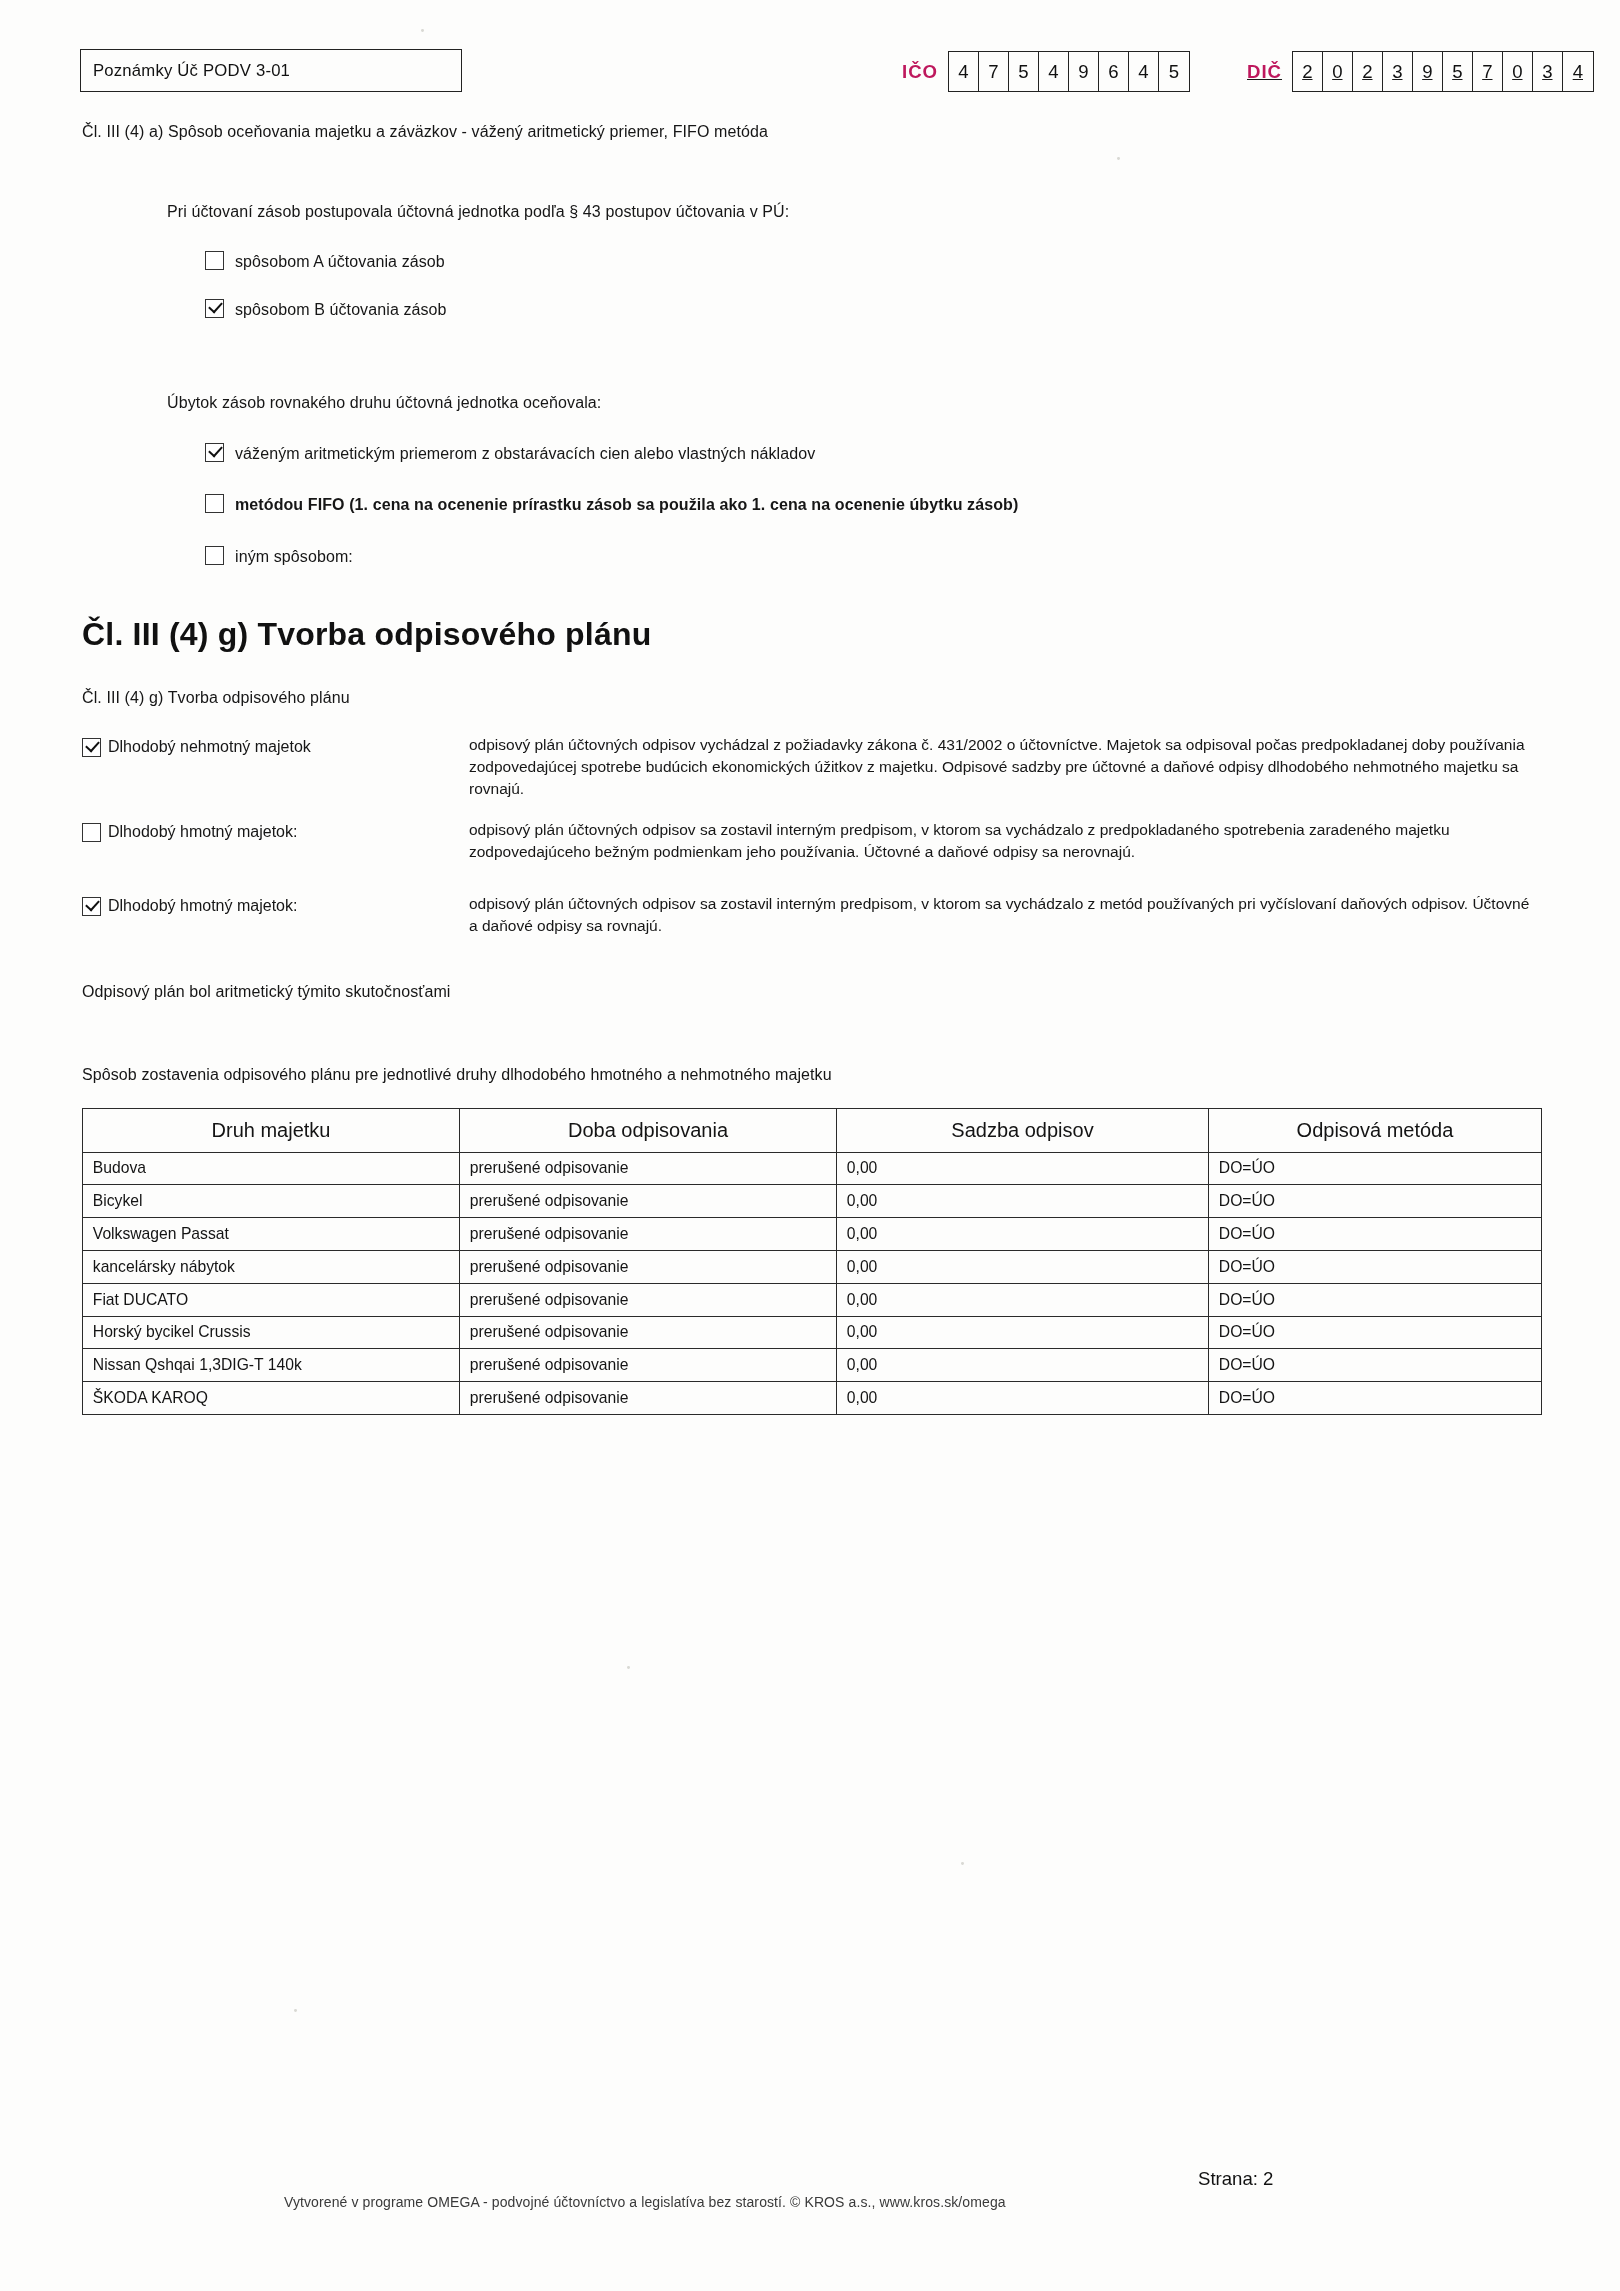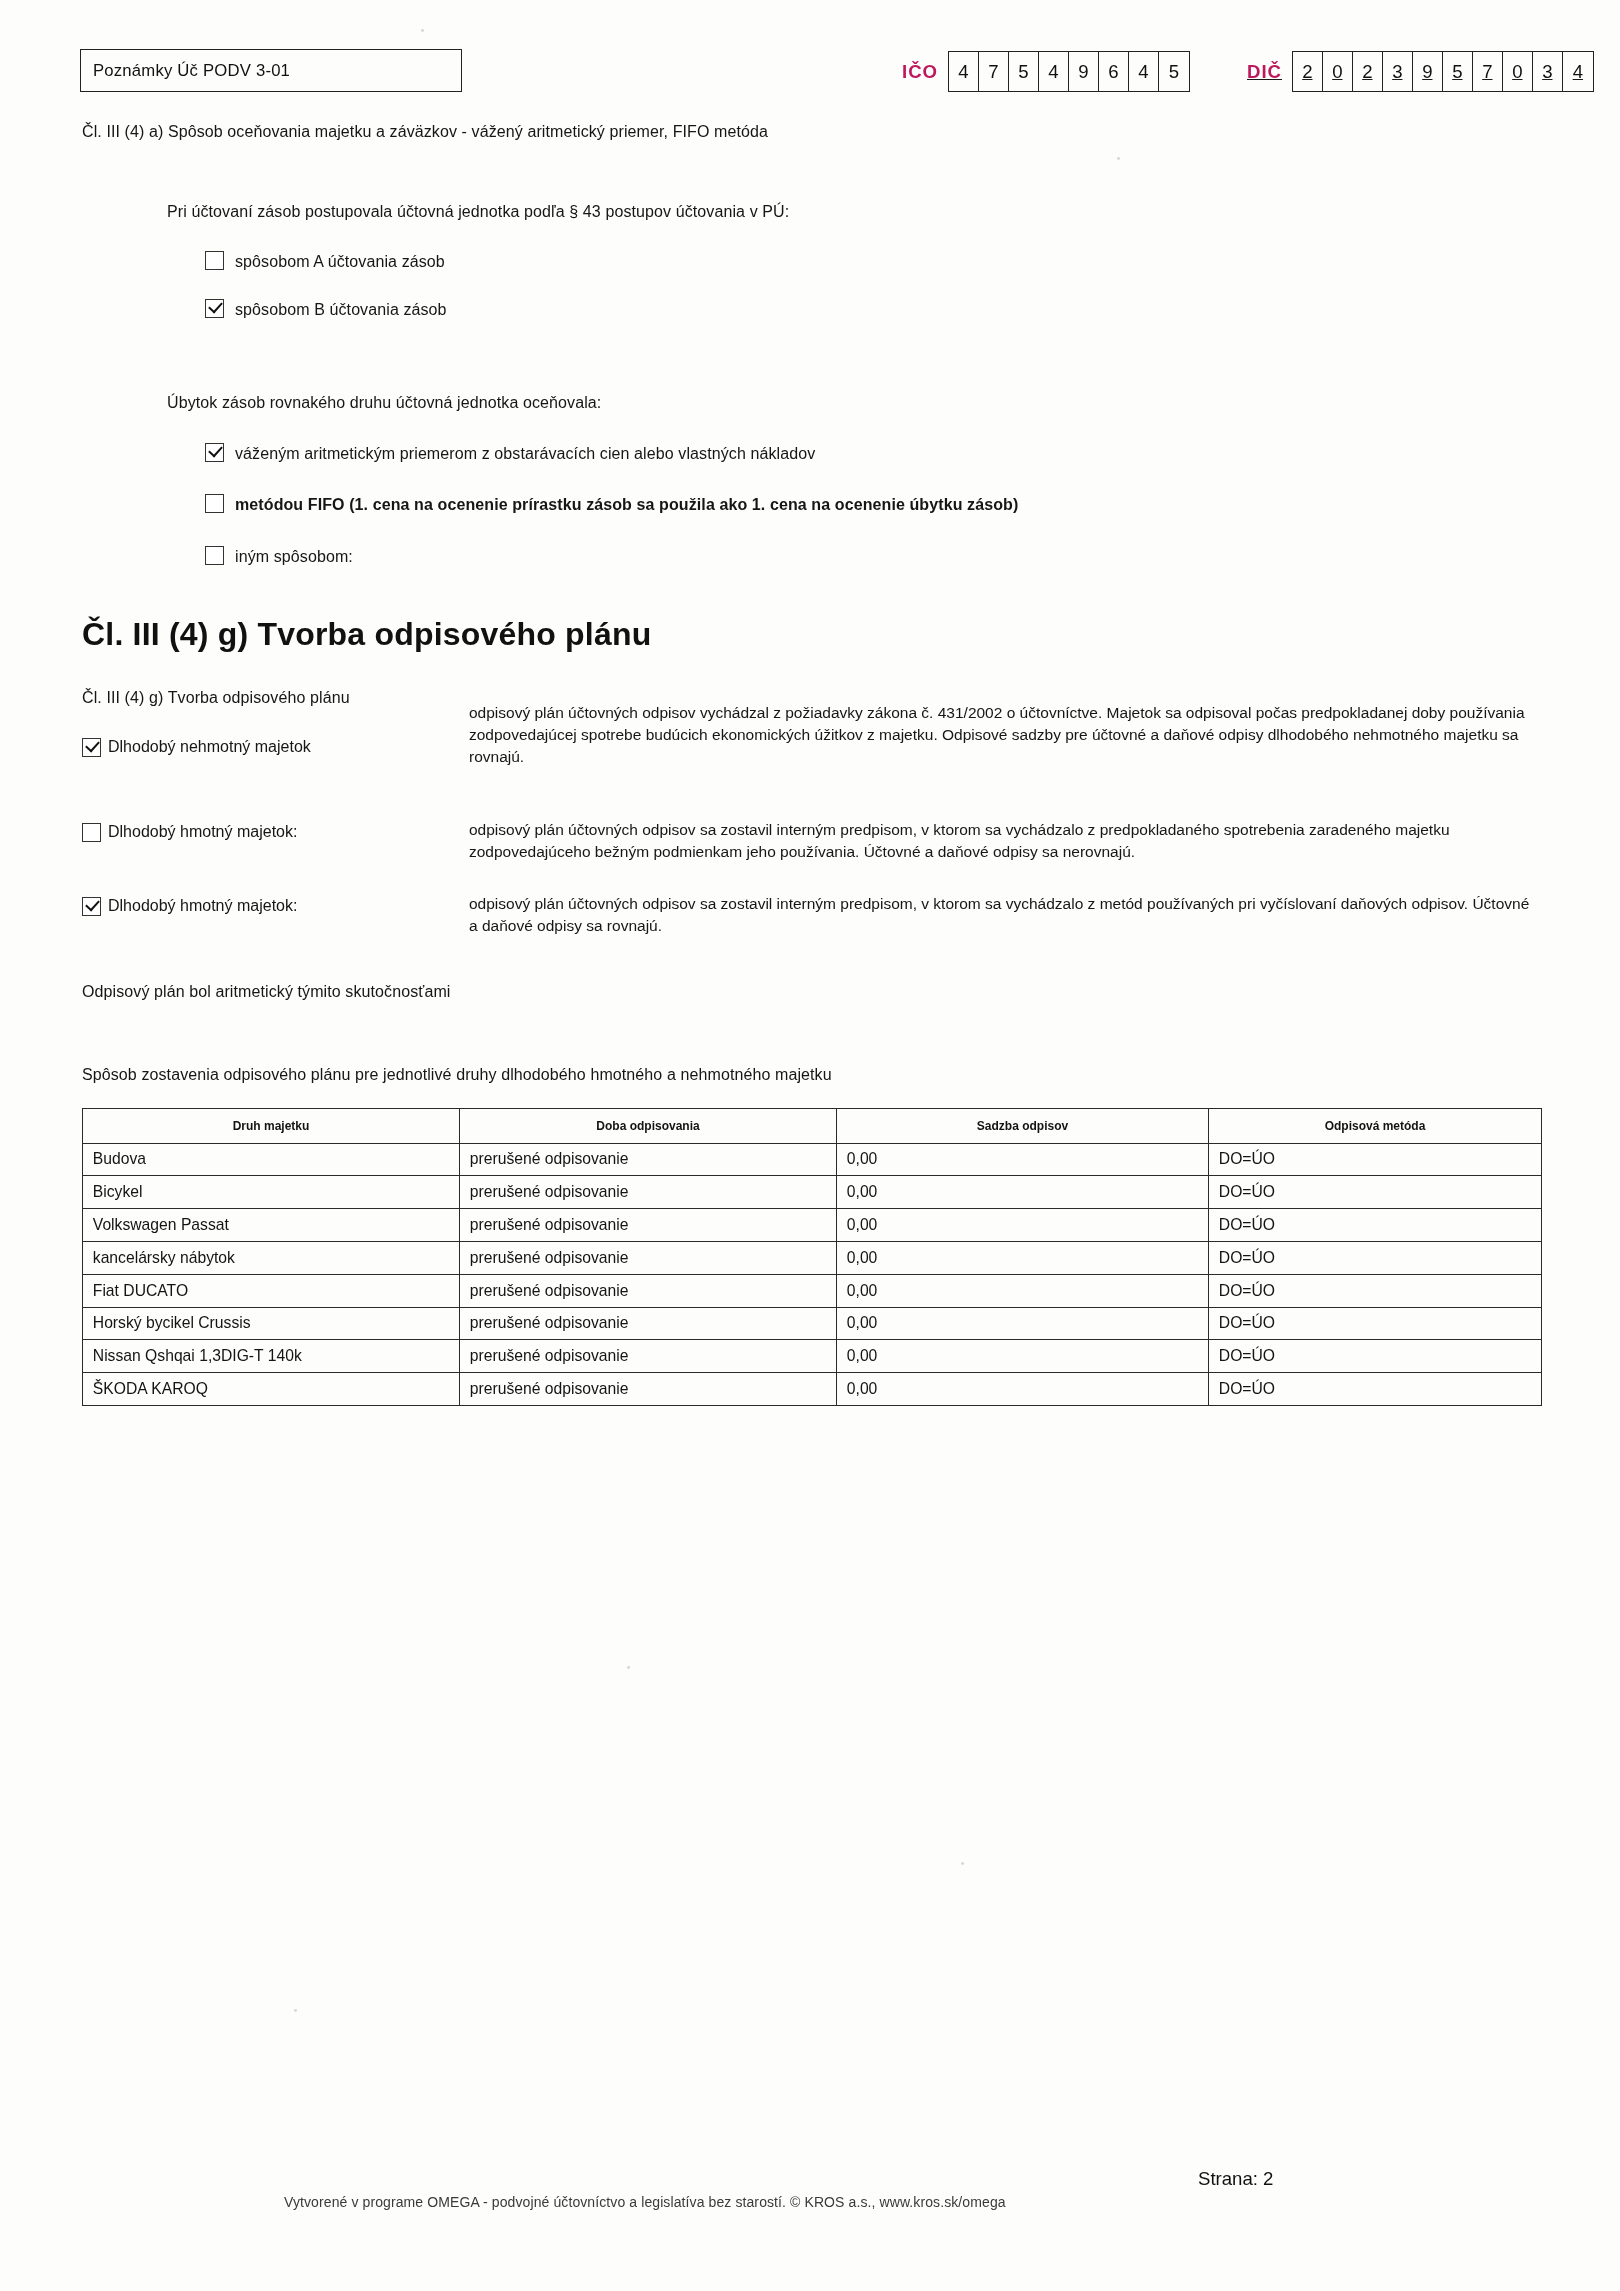--- a/index.html
+++ b/index.html
@@ -141,22 +141,22 @@
   .tbl th, .tbl td {
     border: 1.3px solid #2a2a2a;
     padding: 6.9px 9.8px;
     color: #141414;
     font-weight: normal;
     height: 25.5px;
     box-sizing: border-box;
   }
   .tbl th {
     text-align: center;
-    font-weight: bold;
-    font-size: 12px;
+    font-weight: normal;
+    font-size: 20px;
     padding: 9.8px 7.8px;
   }
   .tbl td.c1 { width: 377px; }
   .tbl td.c2 { width: 377px; }
   .tbl td.c3 { width: 372px; }
   .tbl td.c4 { width: 333px; }
 
   
   .footer-note {
     position: absolute;
@@ -240,21 +240,21 @@
 
   <div class="cbox" style="left:205px; top:546px;"></div>
   <div class="txt" style="left:235px; top:545px;">iným spôsobom:</div>
 
   <div class="section-heading">Čl. III (4) g) Tvorba odpisového plánu</div>
 
   <div class="txt" style="left:82px; top:686px;">Čl. III (4) g) Tvorba odpisového plánu</div>
 
   <div class="cbox checked" style="left:82px; top:738px;"></div>
   <div class="dep-row-label" style="top:738px;">Dlhodobý nehmotný majetok</div>
-  <div class="dep-row-text" style="top:702px;">odpisový plán účtovných odpisov vychádzal z požiadavky zákona č. 431/2002 o účtovníctve. Majetok sa odpisoval počas predpokladanej doby používania zodpovedajúcej spotrebe budúcich ekonomických úžitkov z majetku. Odpisové sadzby pre účtovné a daňové odpisy dlhodobého nehmotného majetku sa rovnajú.</div>
+  <div class="dep-row-text" style="top:734px;">odpisový plán účtovných odpisov vychádzal z požiadavky zákona č. 431/2002 o účtovníctve. Majetok sa odpisoval počas predpokladanej doby používania zodpovedajúcej spotrebe budúcich ekonomických úžitkov z majetku. Odpisové sadzby pre účtovné a daňové odpisy dlhodobého nehmotného majetku sa rovnajú.</div>
 
   <div class="cbox" style="left:82px; top:823px;"></div>
   <div class="dep-row-label" style="top:823px;">Dlhodobý hmotný majetok:</div>
   <div class="dep-row-text" style="top:819px;">odpisový plán účtovných odpisov sa zostavil interným predpisom, v ktorom sa vychádzalo z predpokladaného spotrebenia zaradeného majetku zodpovedajúceho bežným podmienkam jeho používania. Účtovné a daňové odpisy sa nerovnajú.</div>
 
   <div class="cbox checked" style="left:82px; top:897px;"></div>
   <div class="dep-row-label" style="top:897px;">Dlhodobý hmotný majetok:</div>
   <div class="dep-row-text" style="top:893px;">odpisový plán účtovných odpisov sa zostavil interným predpisom, v ktorom sa vychádzalo z metód používaných pri vyčíslovaní daňových odpisov.  Účtovné a daňové odpisy sa rovnajú.</div>
 
   <div class="txt" style="left:82px; top:980px;">Odpisový plán bol aritmetický týmito skutočnosťami</div>

